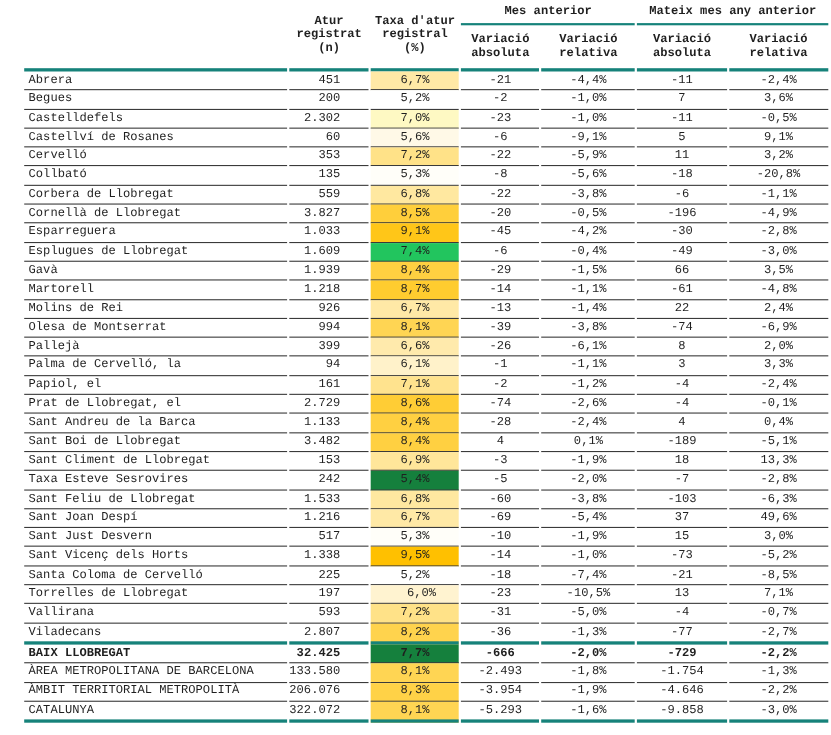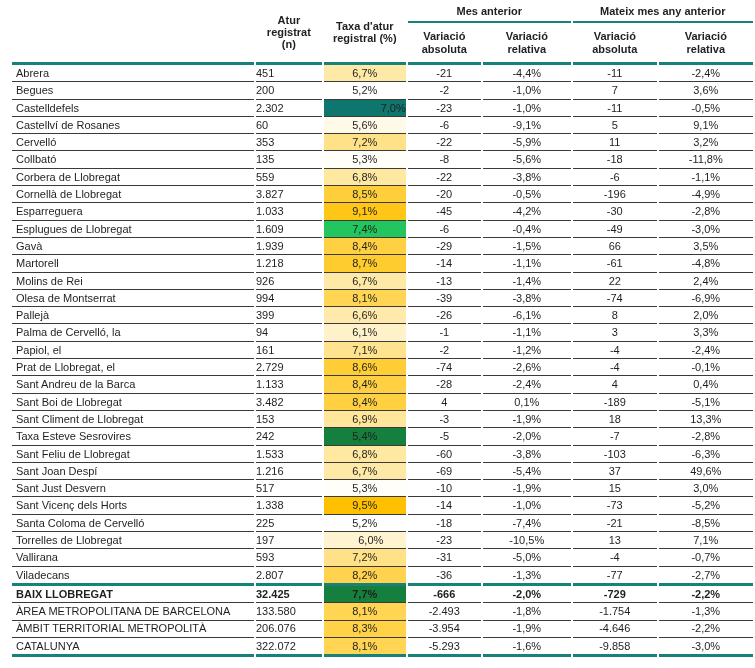--- a/index.html
+++ b/index.html
@@ -11,21 +11,22 @@
     width: 755px;
     height: 668px;
     font-family: "Liberation Sans", sans-serif;
     color: var(--text, #1f1f1f);
     overflow: hidden;
   }
   table {
     border-collapse: separate;
     border-spacing: 2px 0;
     table-layout: fixed;
-    margin: 2px 0 0 10px;
+    margin: 2px 0 0 20px;
+    font-family: Liberation Mono, monospace;
   }
   th, td {
     padding: 0;
     font-size: 11px;
     line-height: 1.12;
   }
   thead th {
     font-weight: 700;
     text-align: center;
     vertical-align: middle;
@@ -47,20 +48,21 @@
     border-bottom: 1px solid var(--rowline, #333);
     vertical-align: middle;
   }
   td.name {
     text-align: left;
     padding-left: 4px;
     white-space: nowrap;
     overflow: hidden;
   }
   td.atur {
+    text-align: right;
     padding-right: 26px;
   }
   td.taxa, td.ctr {
     text-align: center;
   }
   tr.bold td {
     font-weight: 700;
   }
   #munis tr:last-child td,
   #totals tr:last-child td {
@@ -117,21 +119,21 @@
     <td class="atur">200</td>
     <td class="taxa" style="background-color: rgb(255, 255, 255);">5,2%</td>
     <td class="ctr">-2</td>
     <td class="ctr">-1,0%</td>
     <td class="ctr">7</td>
     <td class="ctr">3,6%</td>
   </tr>
       <tr>
     <td class="name">Castelldefels</td>
     <td class="atur">2.302</td>
-    <td class="taxa" style="background-color: #0f766e; text-align: right;">7,0%</td>
+    <td class="taxa" style="background-color: #fef9c3;">7,0%</td>
     <td class="ctr">-23</td>
     <td class="ctr">-1,0%</td>
     <td class="ctr">-11</td>
     <td class="ctr">-0,5%</td>
   </tr>
       <tr>
     <td class="name">Castellví de Rosanes</td>
     <td class="atur">60</td>
     <td class="taxa" style="background-color: rgb(255, 249, 231);">5,6%</td>
     <td class="ctr">-6</td>
@@ -148,21 +150,21 @@
     <td class="ctr">11</td>
     <td class="ctr">3,2%</td>
   </tr>
       <tr>
     <td class="name">Collbató</td>
     <td class="atur">135</td>
     <td class="taxa" style="background-color: rgb(255, 254, 249);">5,3%</td>
     <td class="ctr">-8</td>
     <td class="ctr">-5,6%</td>
     <td class="ctr">-18</td>
-    <td class="ctr">-11,8%</td>
+    <td class="ctr">-20,8%</td>
   </tr>
       <tr>
     <td class="name">Corbera de Llobregat</td>
     <td class="atur">559</td>
     <td class="taxa" style="background-color: rgb(255, 232, 160);">6,8%</td>
     <td class="ctr">-22</td>
     <td class="ctr">-3,8%</td>
     <td class="ctr">-6</td>
     <td class="ctr">-1,1%</td>
   </tr>

